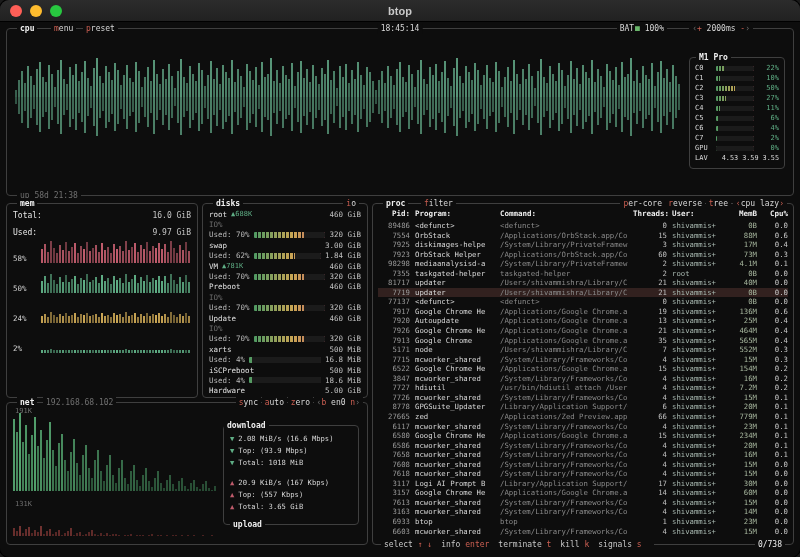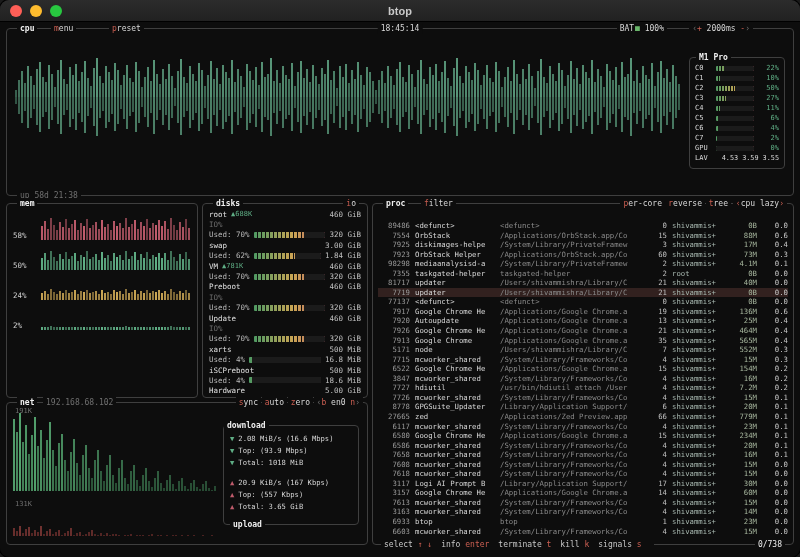--- a/index.html
+++ b/index.html
@@ -102,21 +102,21 @@
       <span class="light green"></span>
     </div>
     <div class="wtitle">btop</div>
   </div>
 
   <div class="terminal">
 
     <div class="box" id="cpuBox">
       <span class="blabel btitle" style="left:10px">cpu</span>
       <span class="blabel" style="left:44px"><span class="key">m</span><span class="lab">enu</span></span>
-      <span class="blabel" style="left:102px"><span class="key">p</span><span class="lab">reset</span></span>
+      <span class="blabel" style="left:76px"><span class="key">p</span><span class="lab">reset</span></span>
       <span class="blabel center lab">18:45:14</span>
       <span class="blabel" style="right:126px"><span class="lab">BAT</span><span class="batt">■</span> <span class="lab">100%</span></span>
       <span class="blabel" style="right:40px"><span class="dim">‹</span><span class="key">+</span> <span class="lab">2000ms</span> <span class="key">-</span><span class="dim">›</span></span>
 
       <div class="bars" id="cpuTop">
           <span class="bar" style="height: 12.88%; background: rgb(56, 96, 78);"></span>
           <span class="bar" style="height: 29.44%; background: rgb(66, 112, 91);"></span>
           <span class="bar" style="height: 44.16%; background: rgb(74, 127, 102);"></span>
           <span class="bar" style="height: 23.92%; background: rgb(63, 107, 86);"></span>
           <span class="bar" style="height: 53.36%; background: rgb(80, 136, 110);"></span>
@@ -634,22 +634,30 @@
           <span class="core-name">LAV</span>
           <span class="lav">4.53 3.59 3.55</span>
         </div>
       </div>
       <span class="blabel-bottom dim" style="left:10px">up 58d 21:38</span>
     </div>
 
     <div class="box" id="memBox">
       <span class="blabel btitle" style="left:10px">mem</span>
       <div class="mem-inner">
+        <div class="mem-line">
+          <span class="mem-label">Total:</span>
+          <span class="mem-val">16.0 GiB</span>
+        </div>
         <div id="memStats">
             <div class="mem-stat">
+              <div class="mem-line">
+                <span class="mem-label">Used:</span>
+                <span class="mem-val">9.97 GiB</span>
+              </div>
               <div class="mem-line2">
                 <span class="mem-pct">58%</span>
                 <div class="mem-strip">
                   <span class="bar" style="height: 57.5714%; background: rgb(192, 92, 108); opacity: 0.97;"></span>
                   <span class="bar" style="height: 78.2857%; background: rgb(192, 92, 108); opacity: 0.88;"></span>
                   <span class="bar" style="height: 45.1429%; background: rgb(192, 92, 108); opacity: 0.72;"></span>
                   <span class="bar" style="height: 90.7143%; background: rgb(192, 92, 108); opacity: 0.63;"></span>
                   <span class="bar" style="height: 61.7143%; background: rgb(192, 92, 108); opacity: 0.55;"></span>
                   <span class="bar" style="height: 41%; background: rgb(192, 92, 108); opacity: 0.63;"></span>
                   <span class="bar" style="height: 74.1429%; background: rgb(192, 92, 108); opacity: 0.8;"></span>
@@ -974,20 +982,29 @@
     </div>
 
     <div class="box" id="procBox">
       <span class="blabel btitle" style="left:10px">proc</span>
       <span class="blabel" style="left:48px"><span class="key">f</span><span class="lab">ilter</span></span>
       <span class="blabel" style="right:128px"><span class="key">p</span><span class="lab">er-core</span></span>
       <span class="blabel" style="right:88px"><span class="key">r</span><span class="lab">everse</span></span>
       <span class="blabel" style="right:62px"><span class="key">t</span><span class="lab">ree</span></span>
       <span class="blabel" style="right:6px"><span class="key">‹</span><span class="lab">cpu lazy</span><span class="key">›</span></span>
 
+      <div class="proc-header">
+        <span class="h-r">Pid:</span>
+        <span>Program:</span>
+        <span>Command:</span>
+        <span class="h-r">Threads:</span>
+        <span>User:</span>
+        <span class="h-r">MemB</span>
+        <span class="h-r">Cpu%</span>
+      </div>
       <div id="procRows">
           <div class="proc-row">
             <span class="c-pid">89486</span>
             <span class="c-prog">&lt;defunct&gt;</span>
             <span class="c-cmd">&lt;defunct&gt;</span>
             <span class="c-th">0</span>
             <span class="c-user">shivammis+</span>
             <span class="c-mem">0B</span>
             <span class="c-cpu">0.0</span>
           </div>

